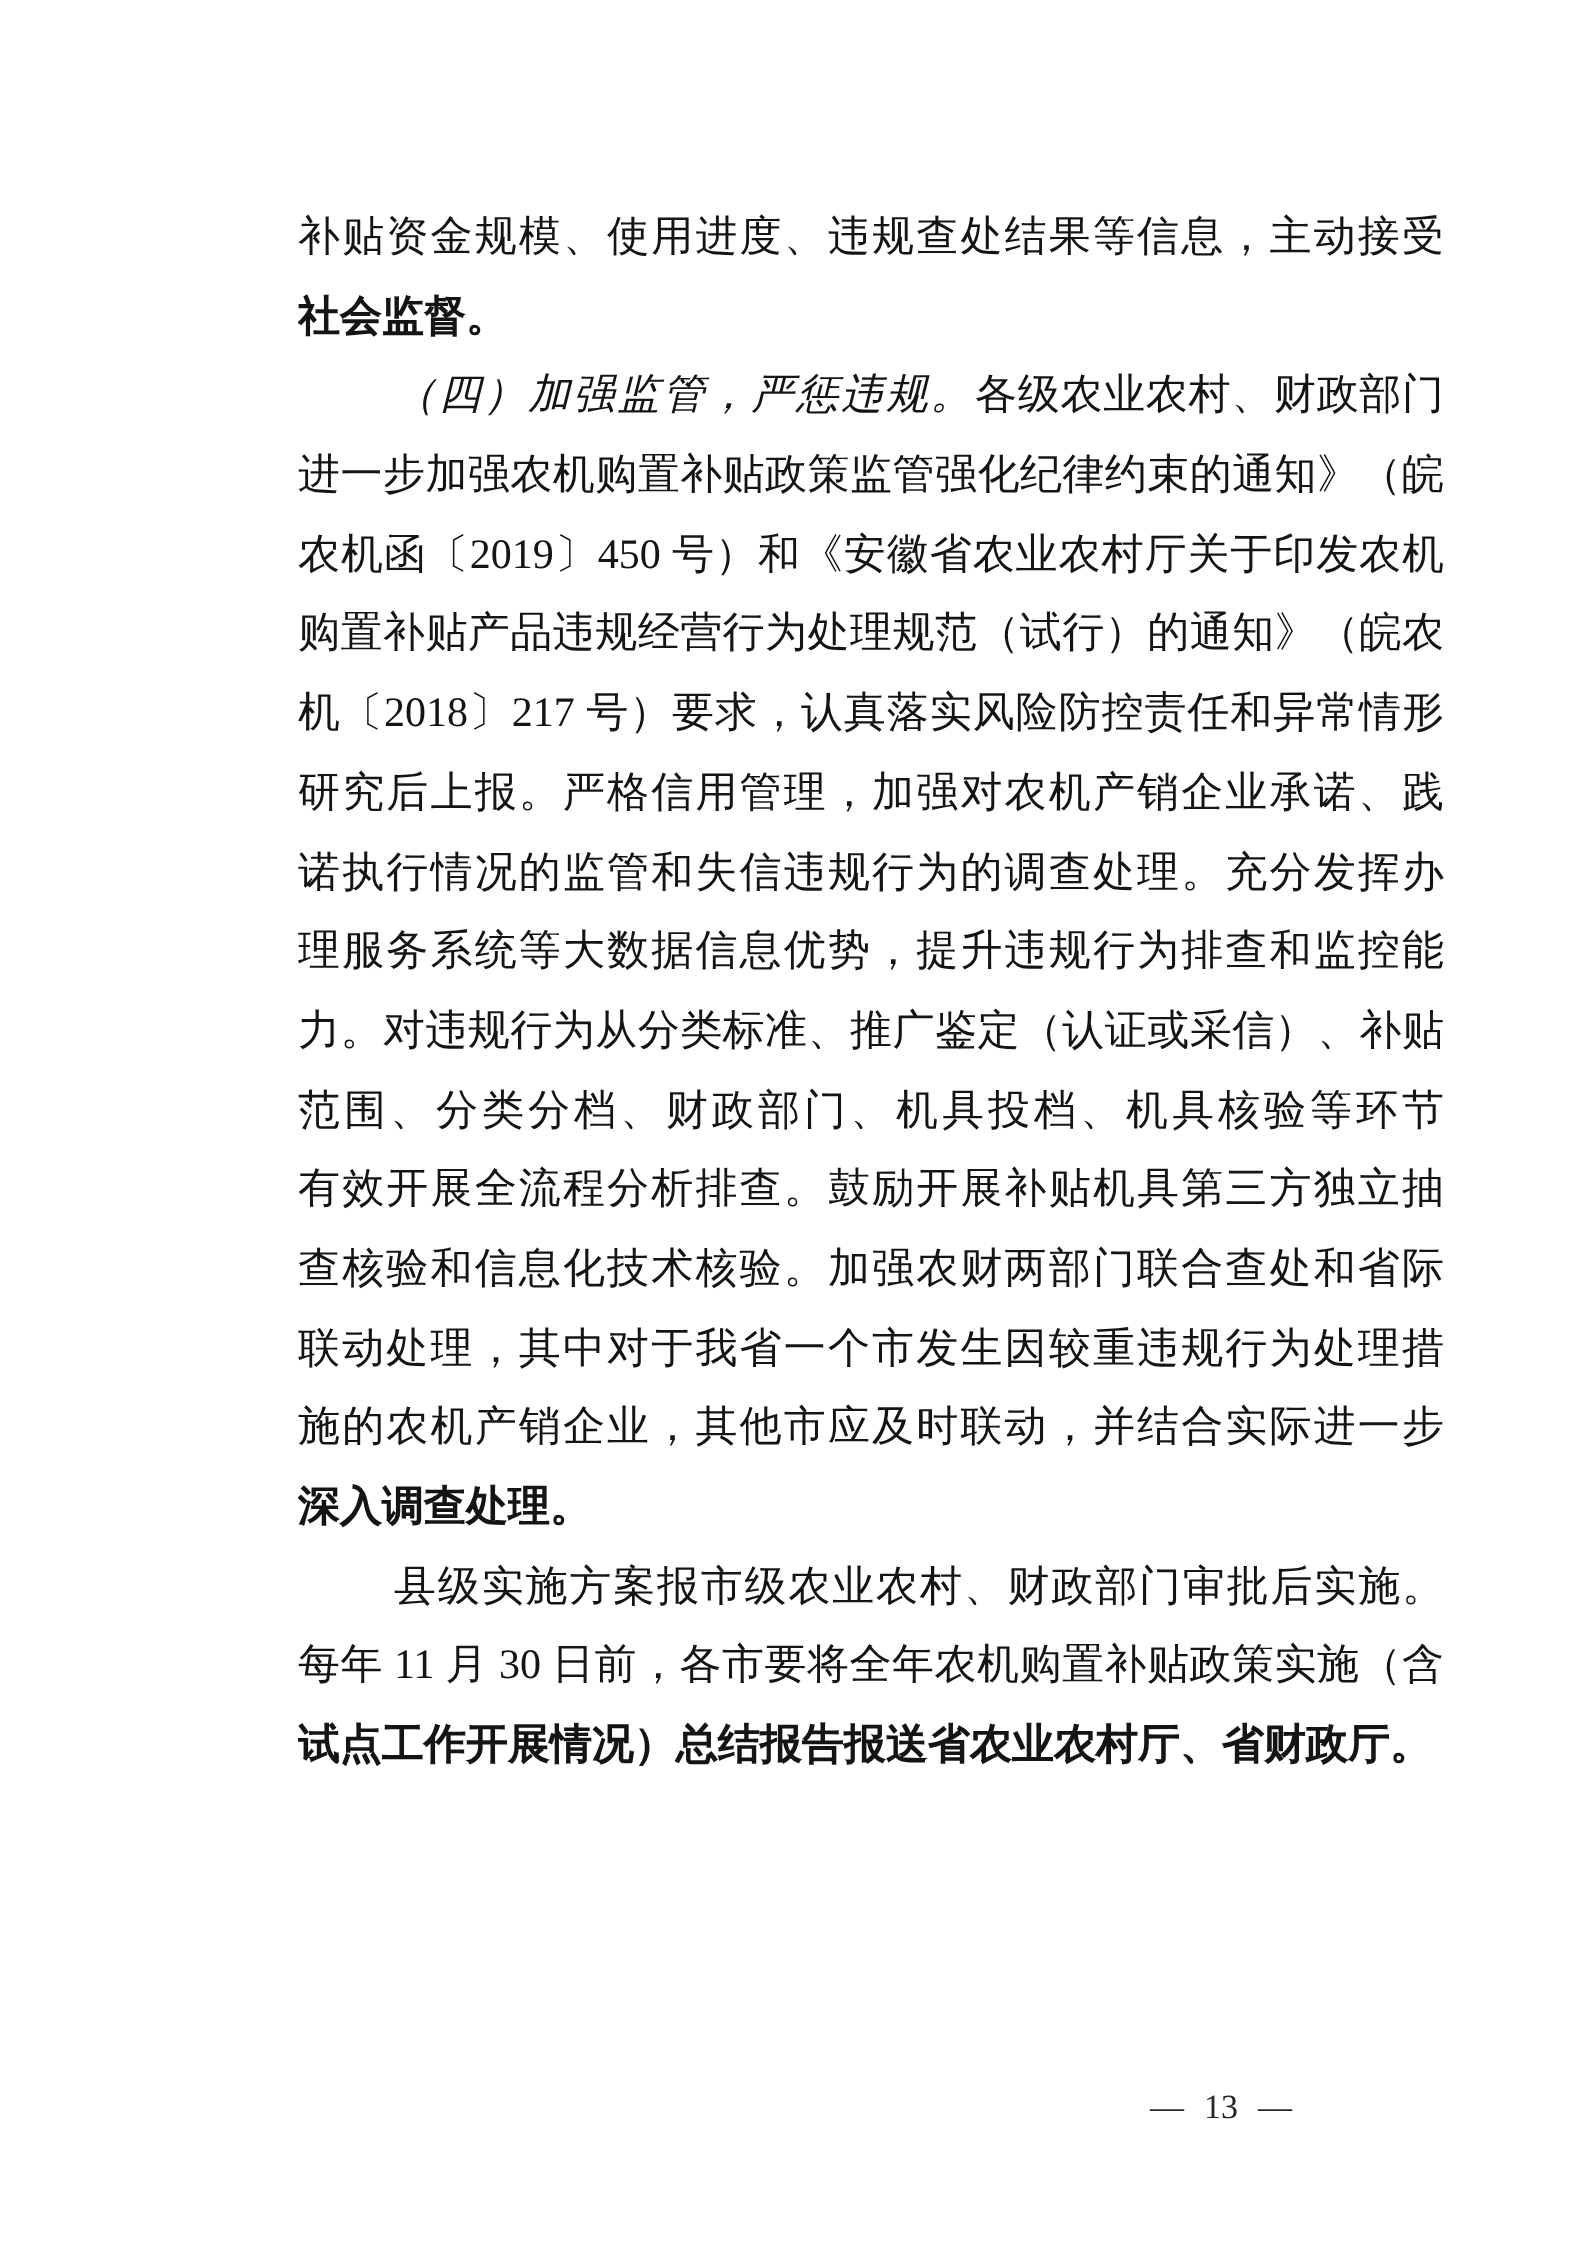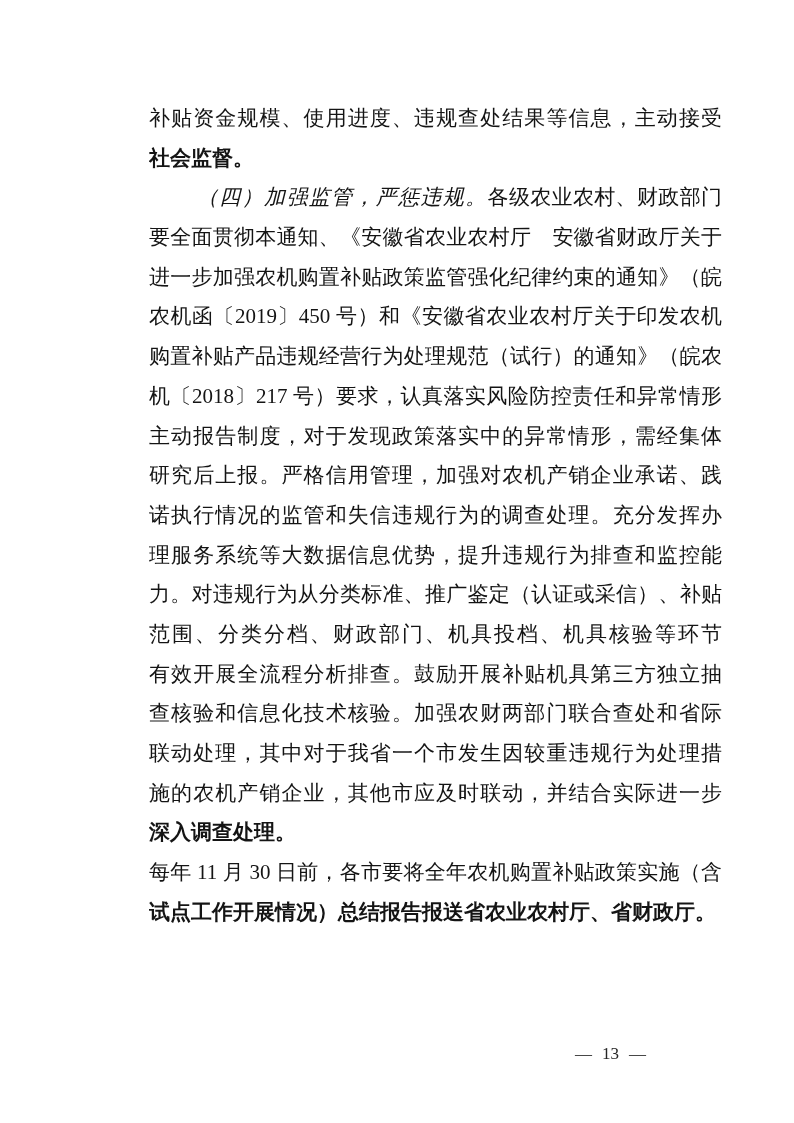--- a/index.html
+++ b/index.html
@@ -56,36 +56,35 @@
 </head>
 <body>
 
 <div class="page">
   <div class="body-text">
     <div class="ln">补贴资金规模、使用进度、违规查处结果等信息，主动接受</div>
     <div class="ln pe">社会监督。</div>
     <div class="ln pi">
       <span class="kai">（四）加强监管，严惩违规。</span><span>各级农业农村、财政部门</span>
     </div>
-    <div class="ln">要全面贯彻本通知、《安徽省农业农村厅　安徽省财政厅关于</div>
     <div class="ln">进一步加强农机购置补贴政策监管强化纪律约束的通知》（皖</div>
     <div class="ln">农机函〔2019〕450 号）和《安徽省农业农村厅关于印发农机</div>
     <div class="ln">购置补贴产品违规经营行为处理规范（试行）的通知》（皖农</div>
     <div class="ln">机〔2018〕217 号）要求，认真落实风险防控责任和异常情形</div>
-    <div class="ln">主动报告制度，对于发现政策落实中的异常情形，需经集体</div>
     <div class="ln">研究后上报。严格信用管理，加强对农机产销企业承诺、践</div>
     <div class="ln">诺执行情况的监管和失信违规行为的调查处理。充分发挥办</div>
     <div class="ln">理服务系统等大数据信息优势，提升违规行为排查和监控能</div>
     <div class="ln">力。对违规行为从分类标准、推广鉴定（认证或采信）、补贴</div>
     <div class="ln">范围、分类分档、财政部门、机具投档、机具核验等环节</div>
     <div class="ln">有效开展全流程分析排查。鼓励开展补贴机具第三方独立抽</div>
     <div class="ln">查核验和信息化技术核验。加强农财两部门联合查处和省际</div>
     <div class="ln">联动处理，其中对于我省一个市发生因较重违规行为处理措</div>
     <div class="ln">施的农机产销企业，其他市应及时联动，并结合实际进一步</div>
     <div class="ln pe">深入调查处理。</div>
+    <div class="ln pi">县级实施方案报市级农业农村、财政部门审批后实施。</div>
     <div class="ln">每年 11 月 30 日前，各市要将全年农机购置补贴政策实施（含</div>
     <div class="ln pe">试点工作开展情况）总结报告报送省农业农村厅、省财政厅。</div>
   </div>
 
   <div class="page-num">
     <span>—</span>
     <span>13</span>
     <span>—</span>
   </div>
 </div>

